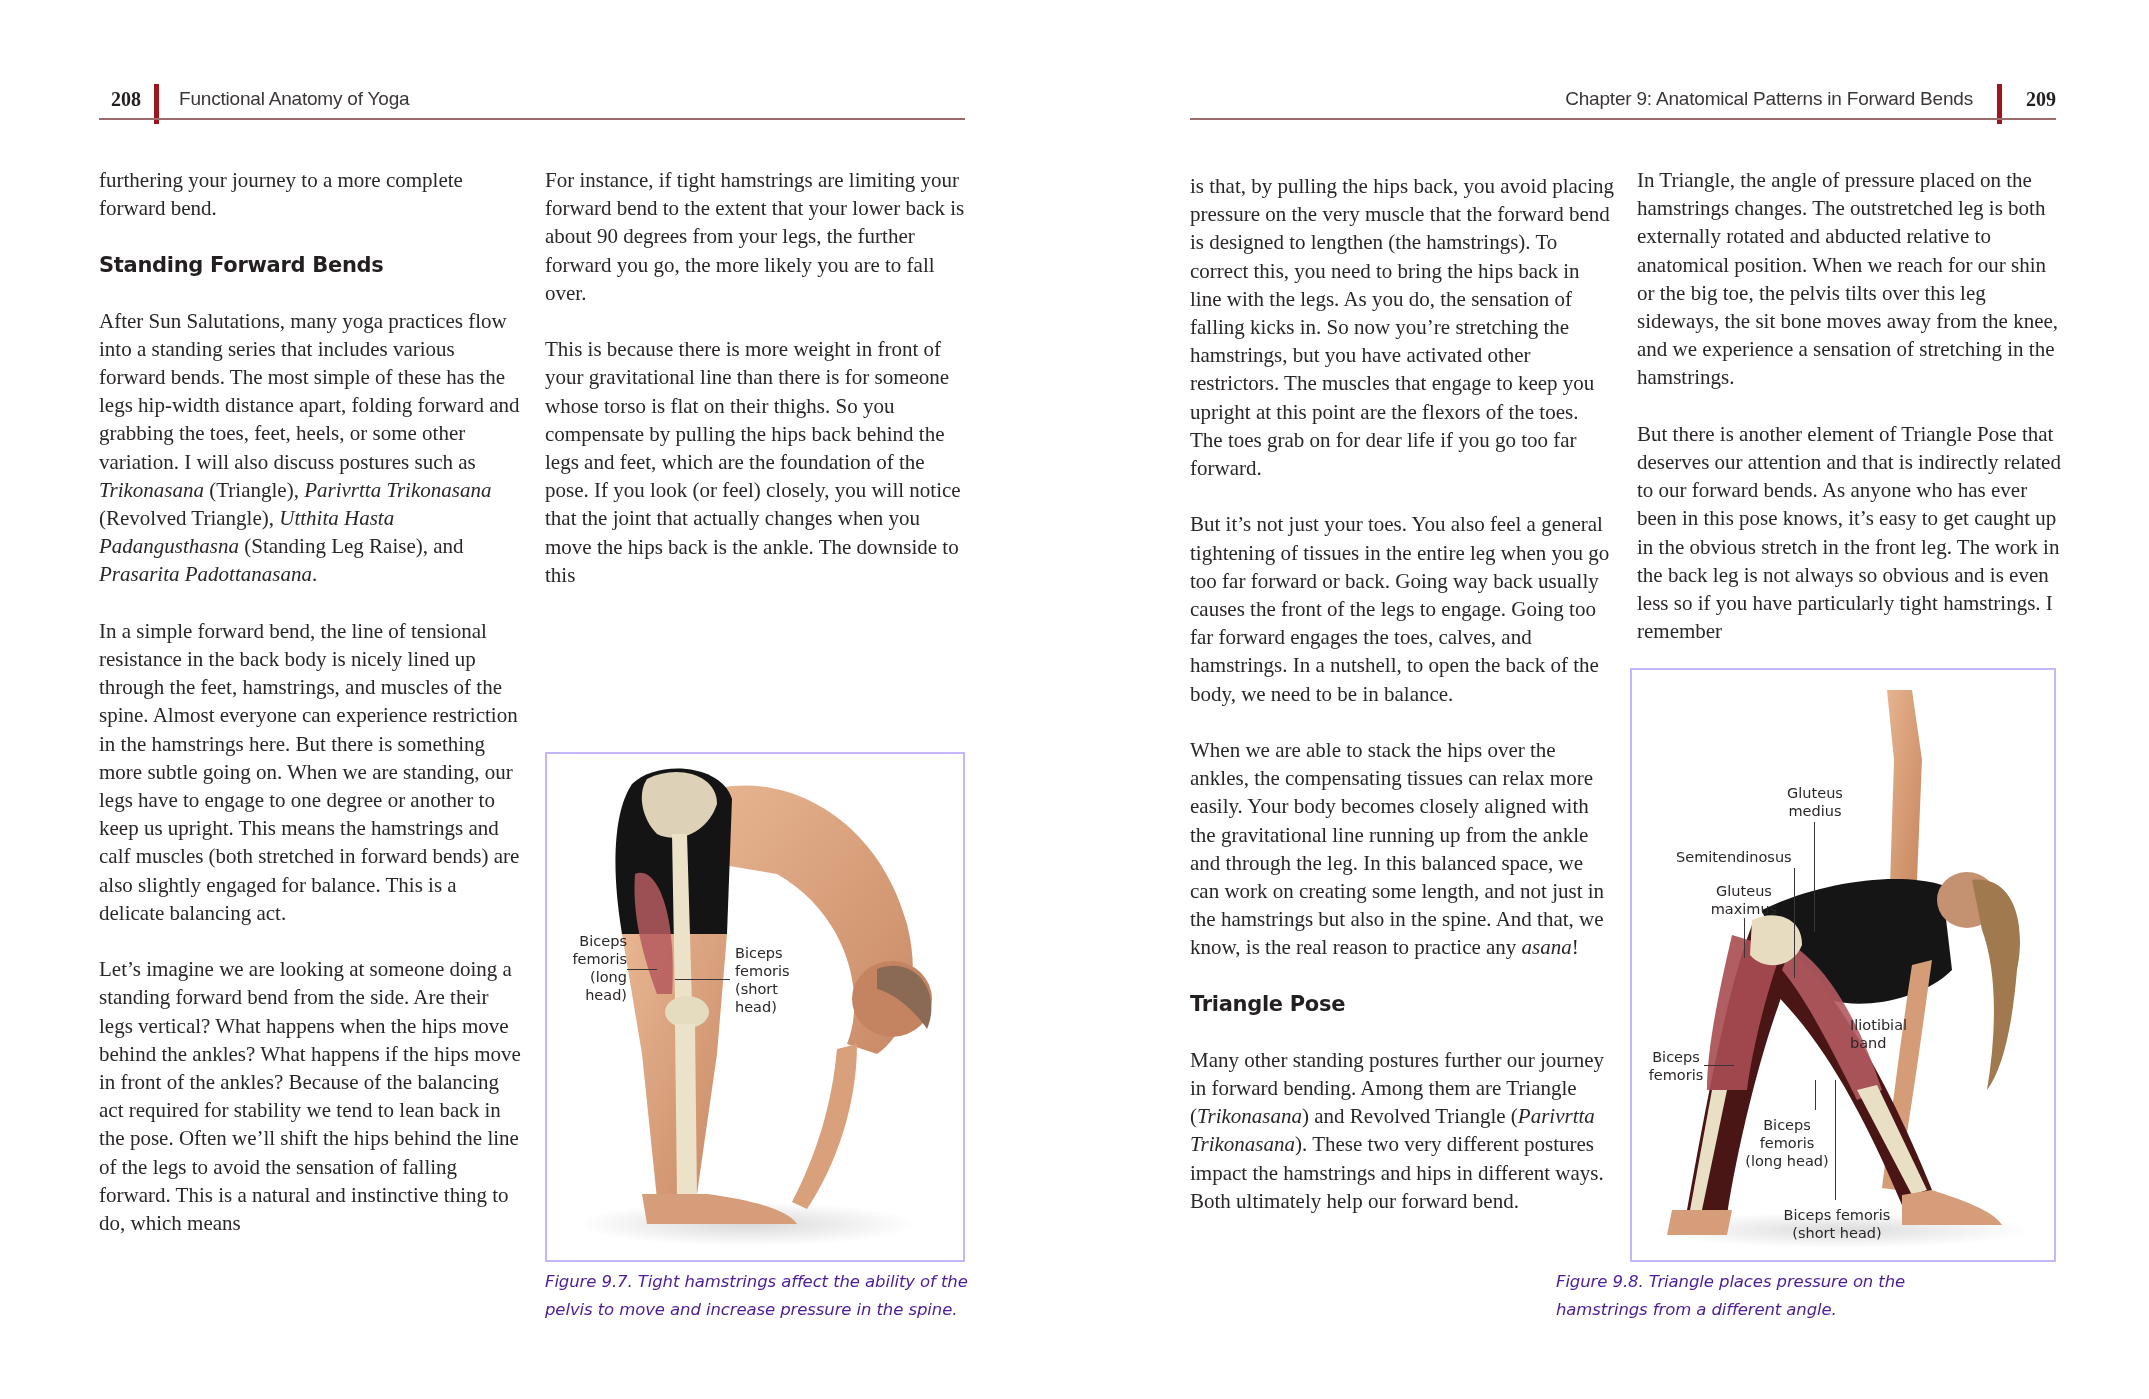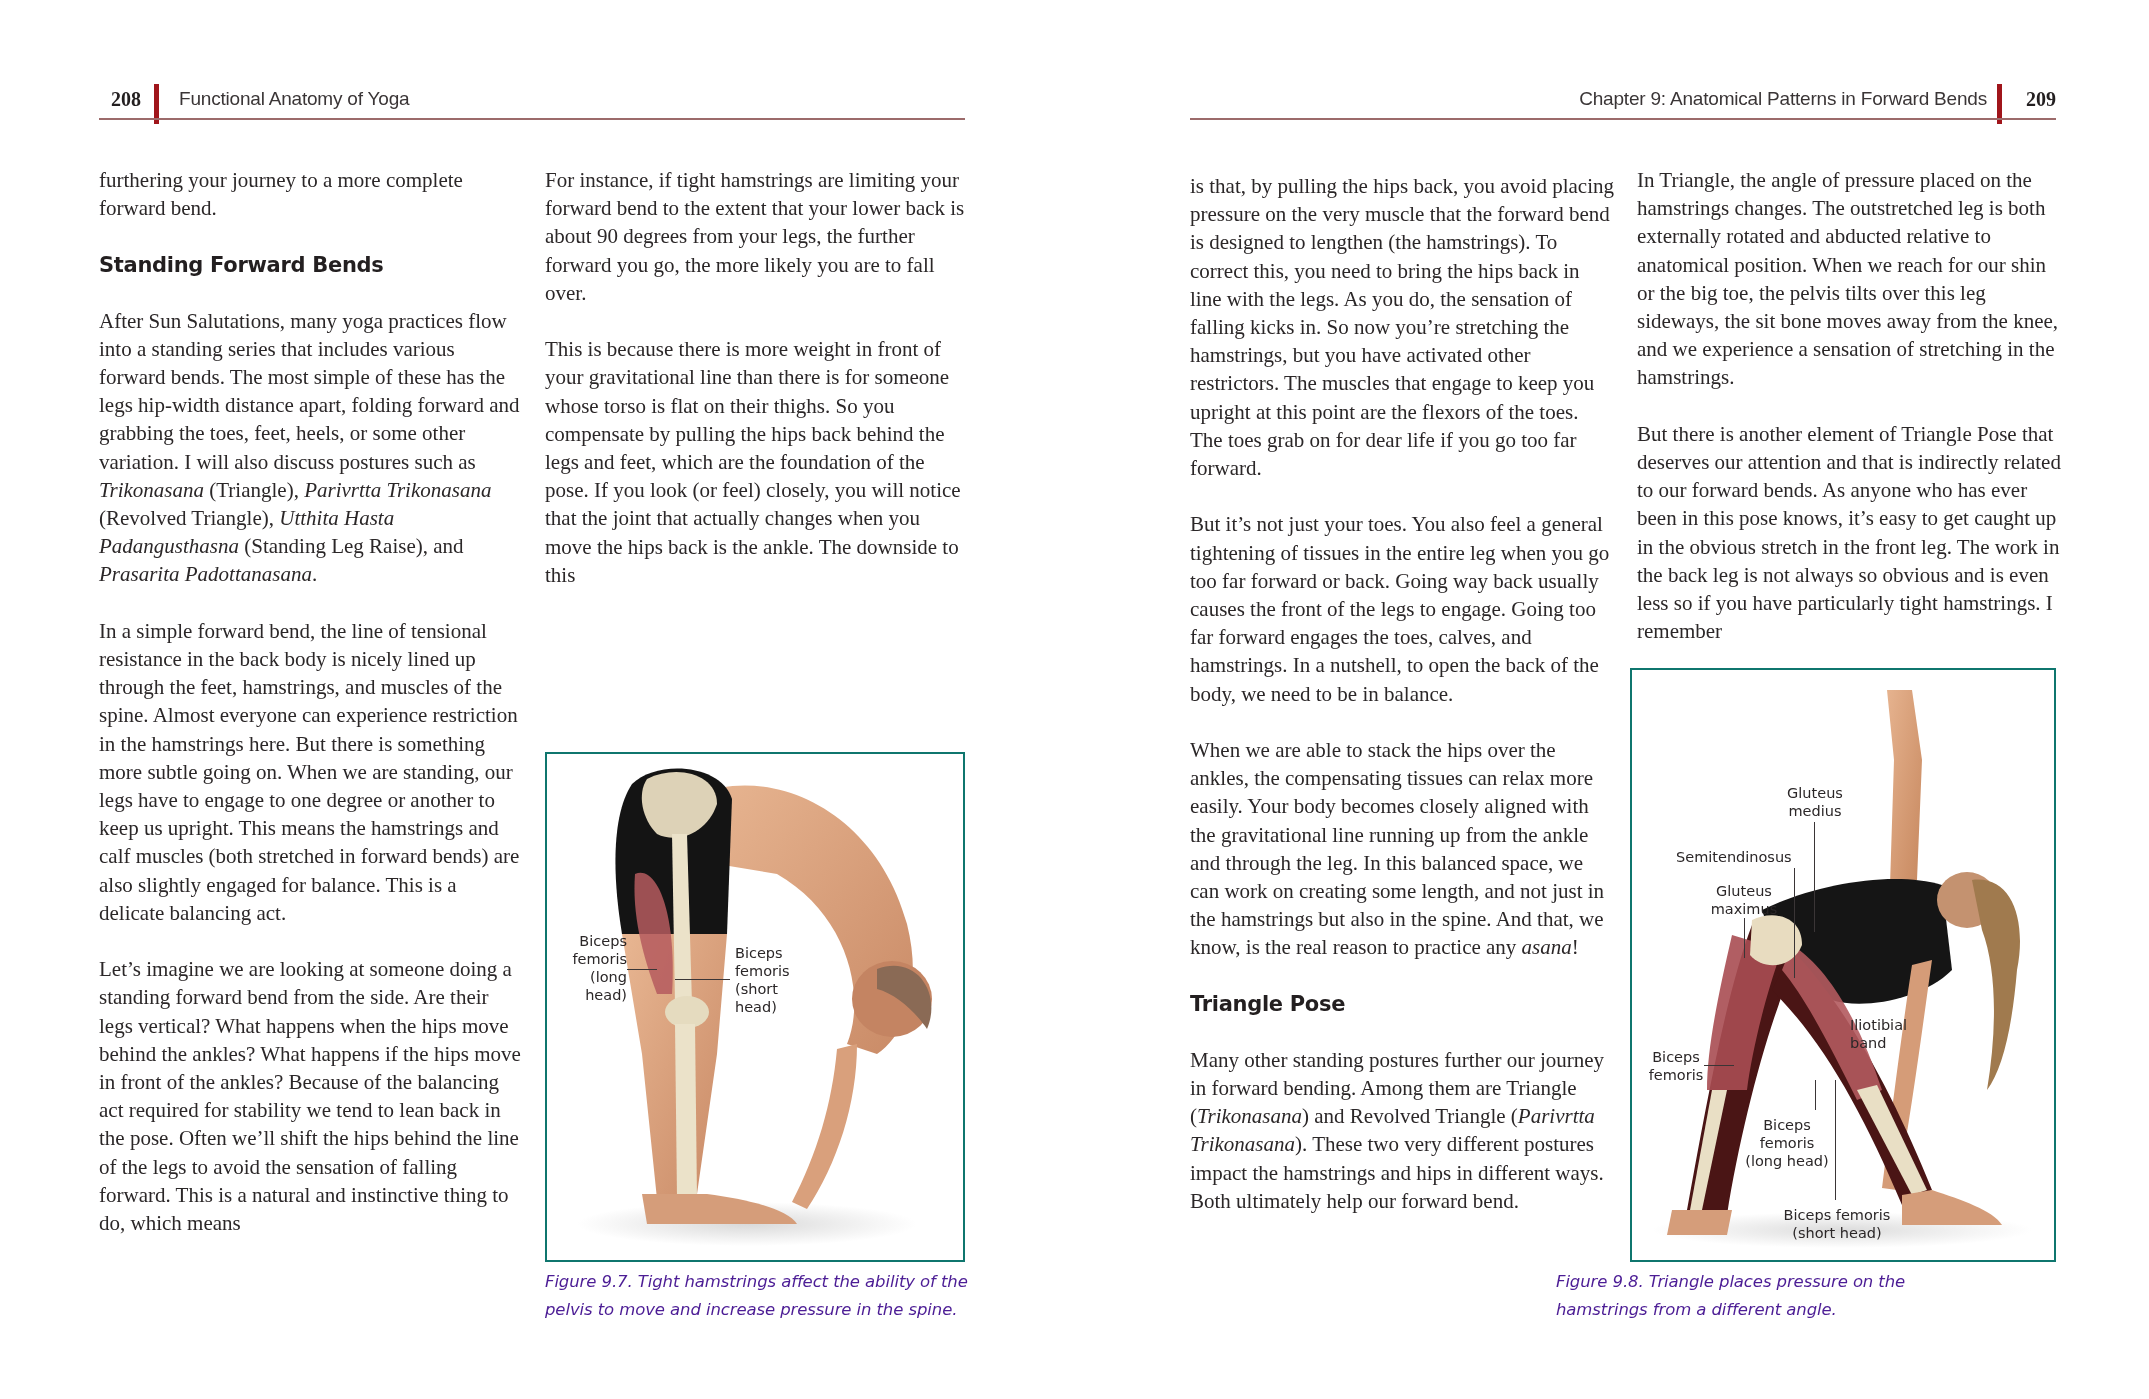--- a/index.html
+++ b/index.html
@@ -13,34 +13,34 @@
   .running-head .ptitle { position: absolute; top: 4px; font-size: 19px; color: #3a3536; letter-spacing: -0.2px; }
 
   #head-left { left: 99px; width: 866px; }
   #head-left .pnum { left: 12px; }
   #head-left .tick { left: 55px; }
   #head-left .ptitle { left: 80px; }
 
   #head-right { left: 1190px; width: 866px; }
   #head-right .pnum { right: 0; }
   #head-right .tick { right: 54px; }
-  #head-right .ptitle { right: 69px; }
+  #head-right .ptitle { right: 83px; }
 
   .col { position: absolute; top: 166px; width: 425px; font-family: "Liberation Serif", "DejaVu Serif", serif; font-size: 21px; line-height: 28.2px; color: #2b2728; }
   .col p { margin-bottom: 28.2px; }
   .col p:last-child { margin-bottom: 0; }
   .col h2 { font-family: "DejaVu Sans", "Liberation Sans", sans-serif; font-weight: bold; font-size: 21px; line-height: 28px; color: #231f20; margin-top: 14px; margin-bottom: 28px; letter-spacing: -0.3px; }
   .col em { font-style: italic; }
 
   #col1 { left: 99px; }
   #col2 { left: 545px; }
   #col3 { left: 1190px; margin-top: 6px; }
   #col4 { left: 1637px; }
 
-  .figure { position: absolute; border: 2px solid #0f766e; background: #ffffff; overflow: hidden; }
+  .figure { position: absolute; border: 2px solid #c4b5fd; background: #ffffff; overflow: hidden; }
   #fig1 { left: 545px; top: 752px; width: 420px; height: 510px; }
   #fig2 { left: 1630px; top: 668px; width: 426px; height: 594px; }
 
   .caption { position: absolute; font-family: "DejaVu Sans", "Liberation Sans", sans-serif; font-style: italic; font-size: 16.5px; line-height: 28px; color: #4c1d95; letter-spacing: -0.1px; }
   #cap1 { left: 545px; top: 1268px; width: 430px; }
   #cap2 { left: 1556px; top: 1268px; width: 430px; }
 
   .fig-label { position: absolute; font-family: "DejaVu Sans", "Liberation Sans", sans-serif; font-size: 14.5px; line-height: 18px; color: #2b2728; white-space: pre-line; }
   .leader { position: absolute; background: #3a3536; }
 

